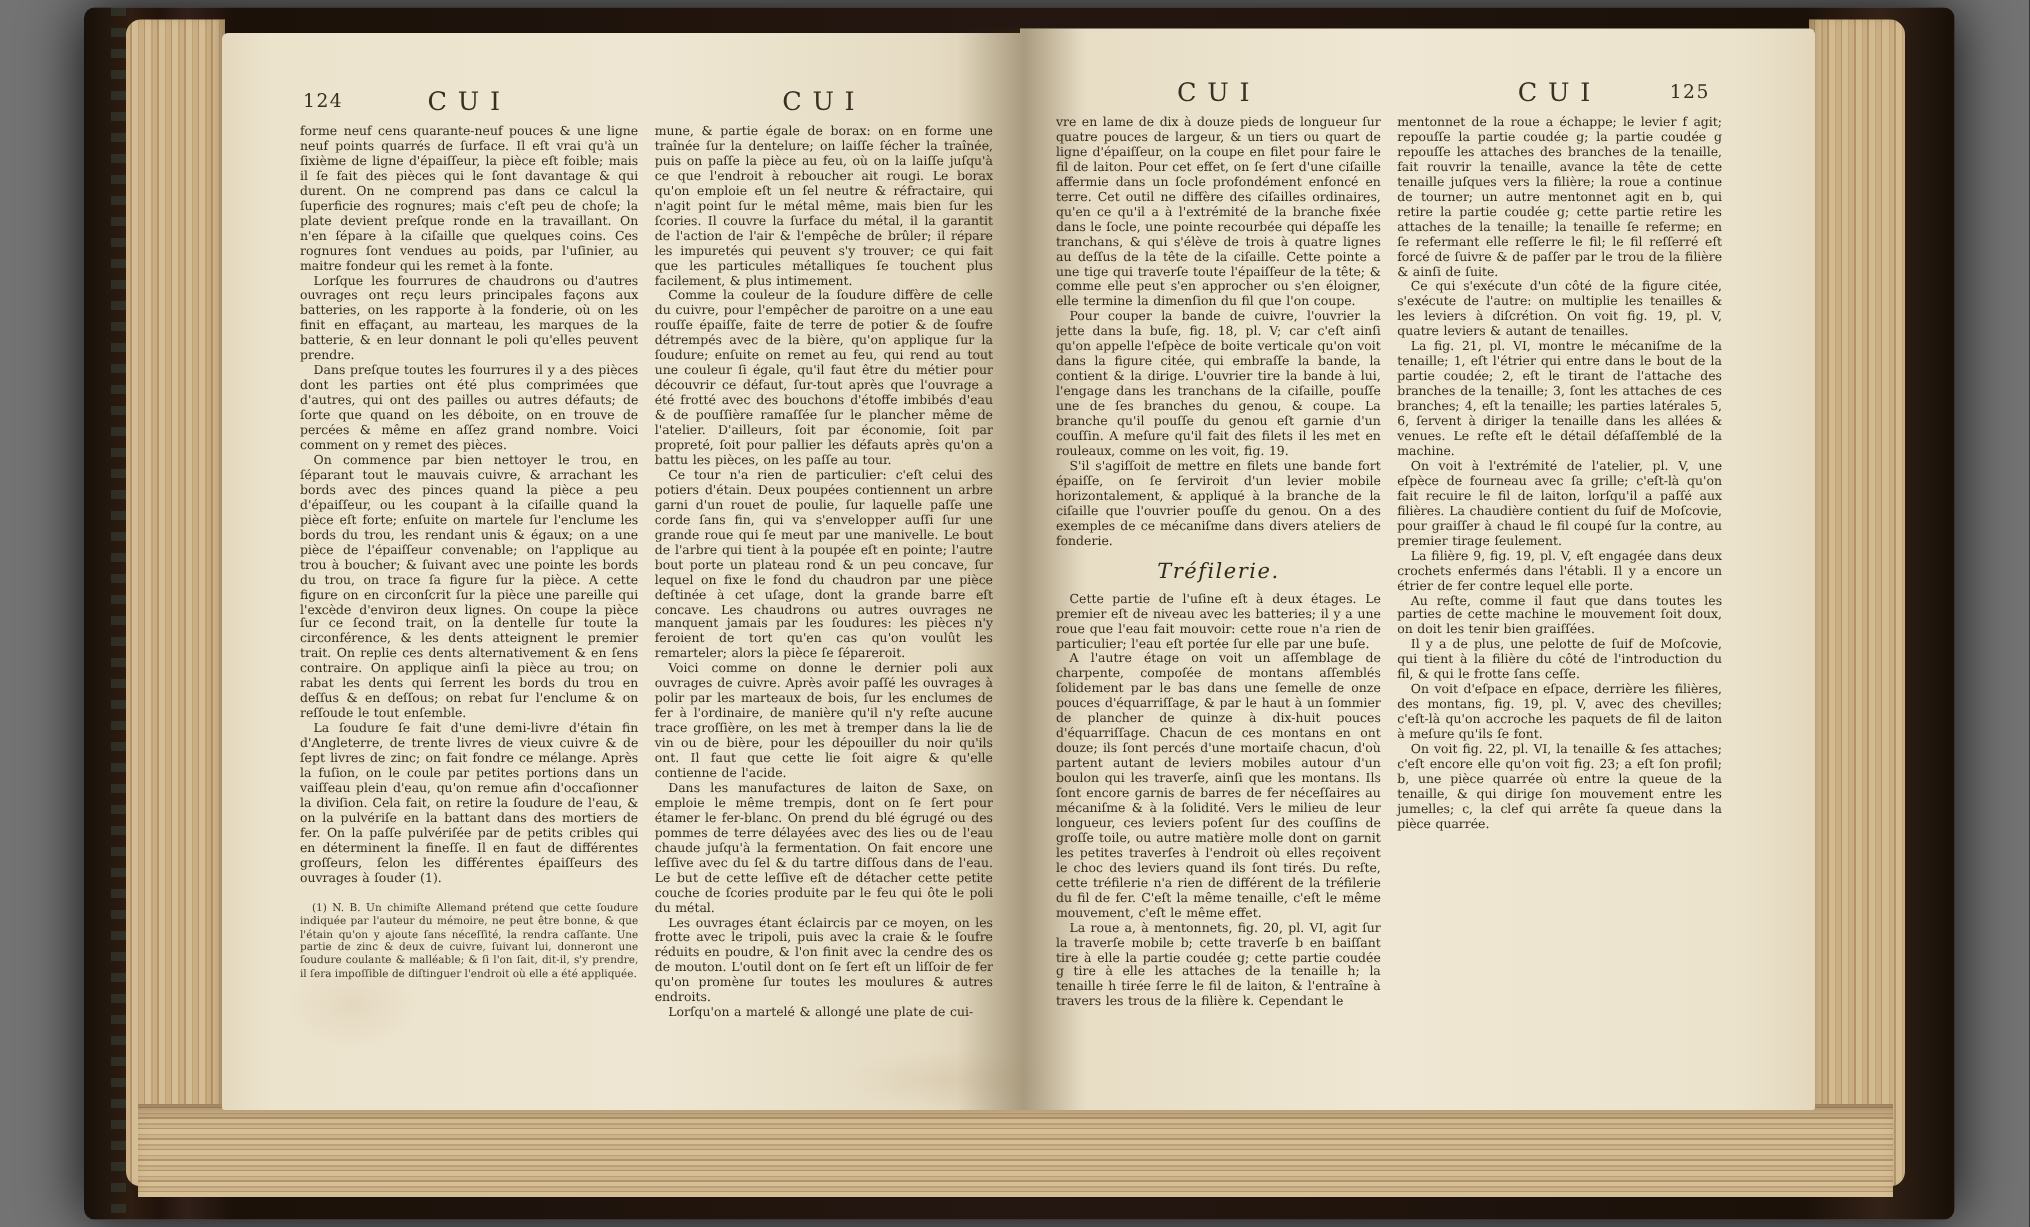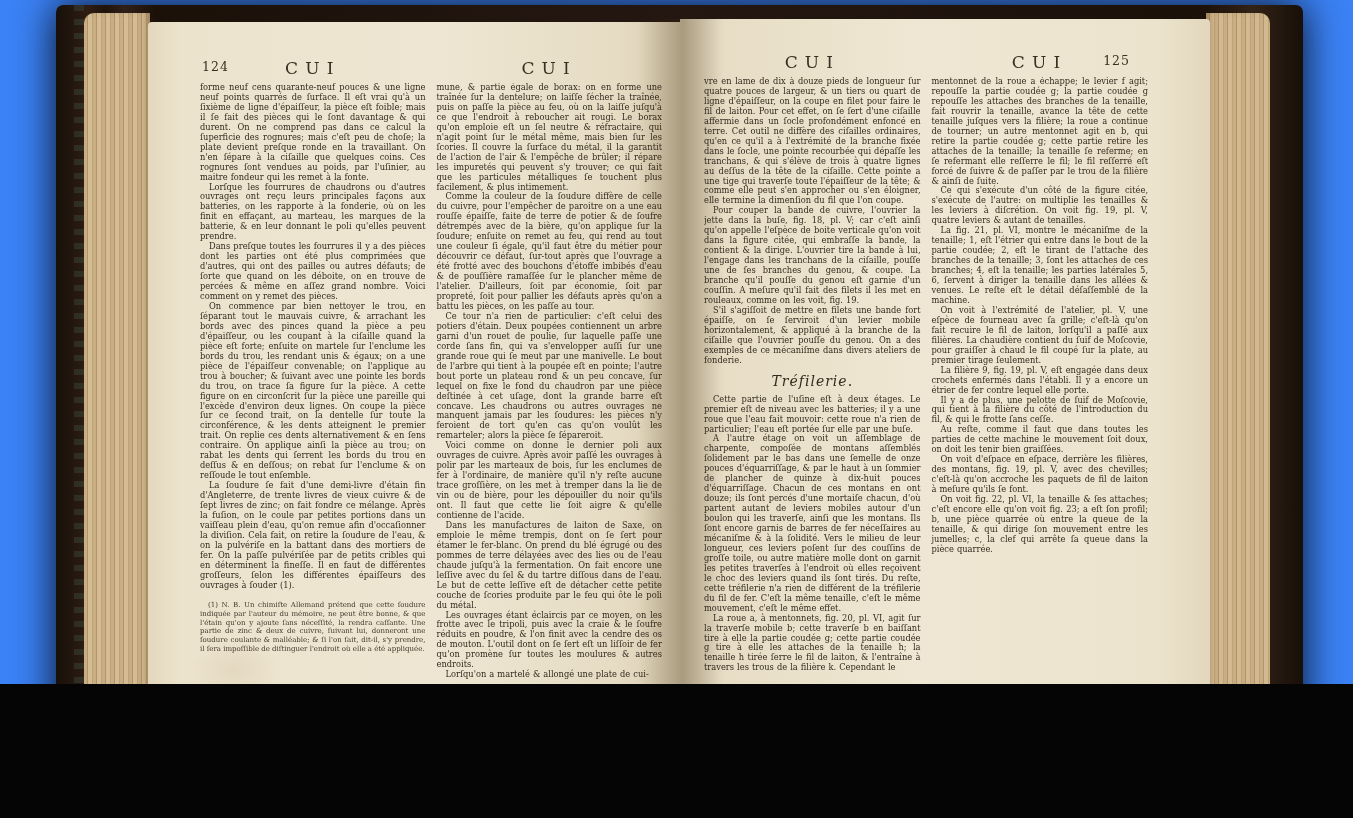--- a/index.html
+++ b/index.html
@@ -1,16 +1,16 @@
 <!DOCTYPE html>
 <html><head>
 <meta charset="utf-8">
 <style>
   html,body{margin:0;padding:0;background:#050505;overflow:hidden;}
-  #stage{position:relative;width:1353px;height:684px;background:#3b82f6;
+  #stage{position:relative;width:1353px;height:818px;background:#737373;
          font-family:"DejaVu Serif","Liberation Serif",serif;}
   
   .cover{position:absolute;left:56px;top:5px;width:1247px;height:808px;border-radius:7px;
          background:linear-gradient(90deg,#17100a 0%,#2e1d11 2.5%,#20130b 4%,#31201a 5.5%,#1b1109 8%,#241711 50%,#1b1109 92%,#332217 96%,#170f08 100%);
          box-shadow:0 0 40px rgba(0,0,0,.9);}
   .cover:after{content:"";position:absolute;left:18px;top:0;width:10px;height:100%;
          background:repeating-linear-gradient(180deg,rgba(70,110,100,.25) 0 6px,rgba(0,0,0,0) 6px 14px);}
   
   .edge{position:absolute;background:#c2a87e;}
   .edge-left{left:84px;top:13px;width:66px;height:778px;border-radius:10px 0 0 10px;
@@ -32,21 +32,21 @@
          border-radius:0 4px 2px 0;}
   .gutter{position:absolute;left:638px;top:19px;width:86px;height:721px;pointer-events:none;
          background:linear-gradient(90deg,rgba(60,40,15,0) 0%,rgba(60,40,15,.28) 48%,rgba(60,40,15,.30) 52%,rgba(60,40,15,0) 100%);}
   
   .page-inner{position:absolute;inset:0;}
   .hdr{display:flex;position:relative;margin-bottom:7px;height:18px;}
   .hdr-cell{position:relative;width:228px;text-align:center;}
   .hdr-gap{width:11px;}
   .running-head{font-size:17px;letter-spacing:.42em;color:#3a2f21;}
   .pagenum{position:absolute;top:1px;font-size:12.5px;letter-spacing:1px;color:#3a2f21;}
-  .pagenum.pl{left:2px;} .pagenum.pr{right:18px;}
+  .pagenum.pl{left:2px;} .pagenum.pr{right:8px;}
   .cols{display:flex;}
   .col{width:228px;height:656px;overflow:hidden;text-align:justify;}
   .col-rule{width:1px;background:linear-gradient(180deg,#9c8d6f,#7e6f56 12%,#7e6f56 88%,#a4957a);margin:0 5px;}
   .para{margin:0;font-size:8.3px;line-height:1.2;text-indent:9px;
         color:#342a1e;word-spacing:.4px;}
   .para.noindent{text-indent:0;}
   .sect-head{margin:7px 0 6px 0;text-align:center;font-style:italic;font-size:14px;
         letter-spacing:1px;color:#342a1e;}
   .footnote{margin:10px 0 0 0;font-size:7px;line-height:1.28;color:#41362a;text-indent:8px;}
   .pl-pad{padding:36px 18px 0 52px;}
@@ -121,24 +121,24 @@
             <p class="sect-head">Tréfilerie.</p>
             <p class="para">Cette partie de l'uſine eſt à deux étages. Le premier eſt de niveau avec les batteries; il y a une roue que l'eau fait mouvoir: cette roue n'a rien de particulier; l'eau eſt portée ſur elle par une buſe.</p>
             <p class="para">A l'autre étage on voit un aſſemblage de charpente, compoſée de montans aſſemblés ſolidement par le bas dans une ſemelle de onze pouces d'équarriſſage, &amp; par le haut à un ſommier de plancher de quinze à dix-huit pouces d'équarriſſage. Chacun de ces montans en ont douze; ils ſont percés d'une mortaiſe chacun, d'où partent autant de leviers mobiles autour d'un boulon qui les traverſe, ainſi que les montans. Ils ſont encore garnis de barres de fer néceſſaires au mécaniſme &amp; à la ſolidité. Vers le milieu de leur longueur, ces leviers poſent ſur des couſſins de groſſe toile, ou autre matière molle dont on garnit les petites traverſes à l'endroit où elles reçoivent le choc des leviers quand ils ſont tirés. Du reſte, cette tréfilerie n'a rien de différent de la tréfilerie du fil de fer. C'eſt la même tenaille, c'eſt le même mouvement, c'eſt le même effet.</p>
             <p class="para">La roue a, à mentonnets, fig. 20, pl. VI, agit ſur la traverſe mobile b; cette traverſe b en baiſſant tire à elle la partie coudée g; cette partie coudée g tire à elle les attaches de la tenaille h; la tenaille h tirée ſerre le fil de laiton, &amp; l'entraîne à travers les trous de la filière k. Cependant le</p>
           </div>
         <div class="col-rule"></div>
         <div class="col">
             <p class="para noindent">mentonnet de la roue a échappe; le levier f agit; repouſſe la partie coudée g; la partie coudée g repouſſe les attaches des branches de la tenaille, fait rouvrir la tenaille, avance la tête de cette tenaille juſques vers la filière; la roue a continue de tourner; un autre mentonnet agit en b, qui retire la partie coudée g; cette partie retire les attaches de la tenaille; la tenaille ſe referme; en ſe refermant elle reſſerre le fil; le fil reſſerré eſt forcé de ſuivre &amp; de paſſer par le trou de la filière &amp; ainſi de ſuite.</p>
             <p class="para">Ce qui s'exécute d'un côté de la figure citée, s'exécute de l'autre: on multiplie les tenailles &amp; les leviers à diſcrétion. On voit fig. 19, pl. V, quatre leviers &amp; autant de tenailles.</p>
             <p class="para">La fig. 21, pl. VI, montre le mécaniſme de la tenaille; 1, eſt l'étrier qui entre dans le bout de la partie coudée; 2, eſt le tirant de l'attache des branches de la tenaille; 3, ſont les attaches de ces branches; 4, eſt la tenaille; les parties latérales 5, 6, ſervent à diriger la tenaille dans les allées &amp; venues. Le reſte eſt le détail déſaſſemblé de la machine.</p>
-            <p class="para">On voit à l'extrémité de l'atelier, pl. V, une eſpèce de fourneau avec ſa grille; c'eſt-là qu'on fait recuire le fil de laiton, lorſqu'il a paſſé aux filières. La chaudière contient du ſuif de Moſcovie, pour graiſſer à chaud le fil coupé ſur la plate, au premier tirage ſeulement.</p>
+            <p class="para">On voit à l'extrémité de l'atelier, pl. V, une eſpèce de fourneau avec ſa grille; c'eſt-là qu'on fait recuire le fil de laiton, lorſqu'il a paſſé aux filières. La chaudière contient du ſuif de Moſcovie, pour graiſſer à chaud le fil coupé ſur la contre, au premier tirage ſeulement.</p>
             <p class="para">La filière 9, fig. 19, pl. V, eſt engagée dans deux crochets enfermés dans l'établi. Il y a encore un étrier de fer contre lequel elle porte.</p>
+            <p class="para">Au reſte, comme il faut que dans toutes les parties de cette machine le mouvement ſoit doux, on doit les tenir bien graiſſées.</p>
             <p class="para">Il y a de plus, une pelotte de ſuif de Moſcovie, qui tient à la filière du côté de l'introduction du fil, &amp; qui le frotte ſans ceſſe.</p>
-            <p class="para">Au reſte, comme il faut que dans toutes les parties de cette machine le mouvement ſoit doux, on doit les tenir bien graiſſées.</p>
             <p class="para">On voit d'eſpace en eſpace, derrière les filières, des montans, fig. 19, pl. V, avec des chevilles; c'eſt-là qu'on accroche les paquets de fil de laiton à meſure qu'ils ſe font.</p>
             <p class="para">On voit fig. 22, pl. VI, la tenaille &amp; ſes attaches; c'eſt encore elle qu'on voit fig. 23; a eſt ſon profil; b, une pièce quarrée où entre la queue de la tenaille, &amp; qui dirige ſon mouvement entre les jumelles; c, la clef qui arrête ſa queue dans la pièce quarrée.</p>
           </div>
       </div>
     </div>
   </div>
 
   <div class="gutter"></div>
   <div class="stain s1"></div>
   <div class="stain s2"></div>

